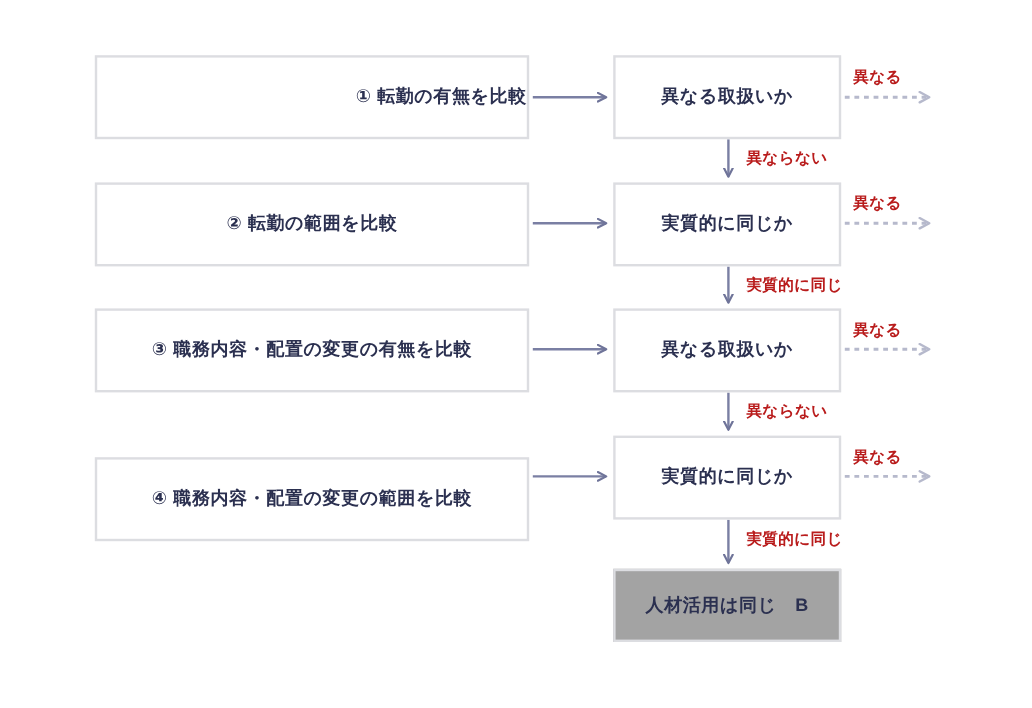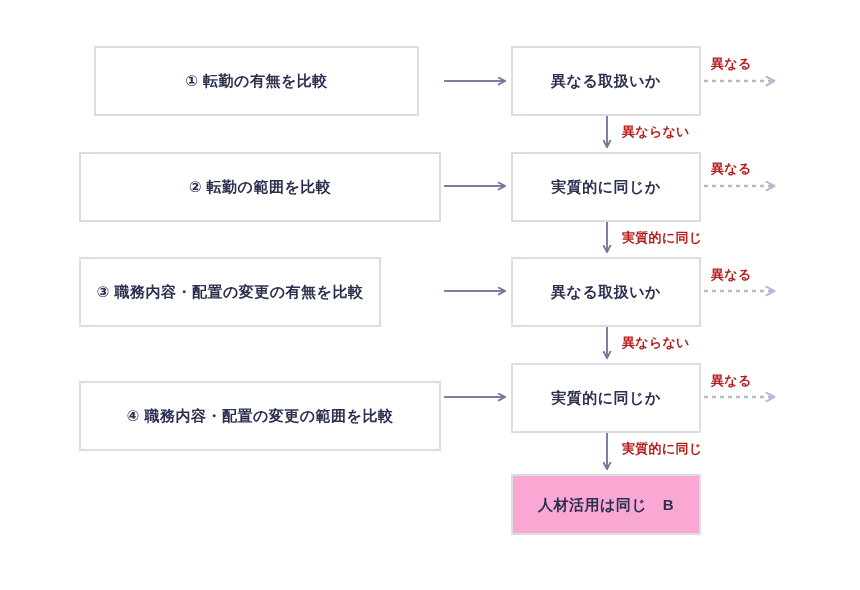--- a/index.html
+++ b/index.html
@@ -28,21 +28,21 @@
     align-items: center;
     justify-content: center;
     color: #2b3050;
     font-size: 15px;
     font-weight: bold;
     letter-spacing: 0.5px;
     line-height: 1.3;
     white-space: nowrap;
   }
   .box.result {
-    background: #f9a8d4;
+    background: #a3a3a3;
     border-color: #dcdde1;
     justify-content: center;
   }
   .edge-label {
     position: absolute;
     color: #b91c1c;
     font-size: 13px;
     font-weight: bold;
     white-space: nowrap;
     letter-spacing: 0.3px;
@@ -83,39 +83,39 @@
 
     <line x1="444" y1="291" x2="505" y2="291" stroke="#7a7fa3" stroke-width="2" marker-end="url(#solid-head)"></line>
     <line x1="704" y1="291" x2="774" y2="291" stroke="#b6b9cc" stroke-width="2.4" stroke-dasharray="4 4" marker-end="url(#dotted-head)"></line>
     <line x1="607" y1="327" x2="607" y2="358" stroke="#7a7fa3" stroke-width="2" marker-end="url(#solid-head)"></line>
 
     <line x1="444" y1="397" x2="505" y2="397" stroke="#7a7fa3" stroke-width="2" marker-end="url(#solid-head)"></line>
     <line x1="704" y1="397" x2="774" y2="397" stroke="#b6b9cc" stroke-width="2.4" stroke-dasharray="4 4" marker-end="url(#dotted-head)"></line>
     <line x1="607" y1="433" x2="607" y2="469" stroke="#7a7fa3" stroke-width="2" marker-end="url(#solid-head)"></line>
   </svg>
 
-  <div class="box" style="left:94px; top:46px; width:325px; height:70px;">
+  <div class="box" style="left:79px; top:46px; width:362px; height:70px;justify-content:flex-end;">
     <span>① 転勤の有無を比較</span>
   </div>
   <div class="box" style="left:511px; top:46px; width:190px; height:70px;">
     <span>異なる取扱いか</span>
   </div>
   <div class="edge-label" style="left:711px; top:55px;">異なる</div>
   <div class="edge-label" style="left:622px; top:123px;">異ならない</div>
 
   <div class="box" style="left:79px; top:152px; width:362px; height:70px;justify-content:center;">
     <span>② 転勤の範囲を比較</span>
   </div>
   <div class="box" style="left:511px; top:152px; width:190px; height:70px;">
     <span>実質的に同じか</span>
   </div>
   <div class="edge-label" style="left:711px; top:160px;">異なる</div>
   <div class="edge-label" style="left:622px; top:229px;">実質的に同じ</div>
 
-  <div class="box" style="left:79px; top:257px; width:302px; height:70px;">
+  <div class="box" style="left:79px; top:257px; width:362px; height:70px;">
     <span>③ 職務内容・配置の変更の有無を比較</span>
   </div>
   <div class="box" style="left:511px; top:257px; width:190px; height:70px;">
     <span>異なる取扱いか</span>
   </div>
   <div class="edge-label" style="left:711px; top:266px;">異なる</div>
   <div class="edge-label" style="left:622px; top:334px;">異ならない</div>
 
   <div class="box" style="left:79px; top:381px; width:362px; height:70px;">
     <span>④ 職務内容・配置の変更の範囲を比較</span>

